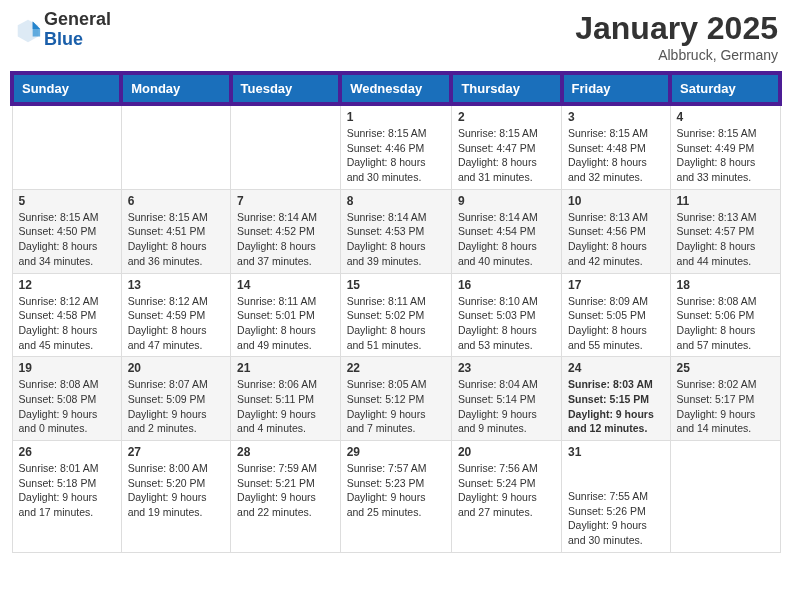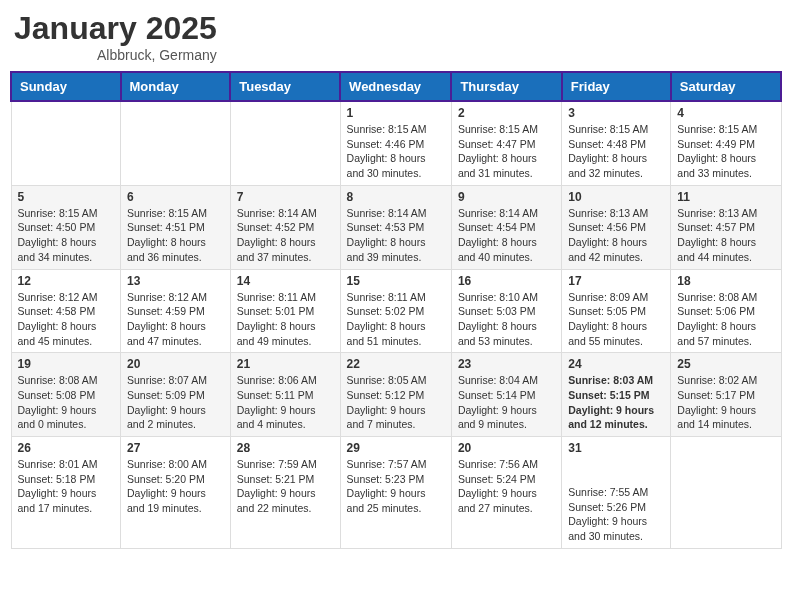--- a/index.html
+++ b/index.html
@@ -57,21 +57,21 @@
       width: 100%;
       border-collapse: collapse;
       border: 1px solid #ccc;
     }
     .calendar th {
       background-color: #1a6fbb;
       color: #fff;
       text-align: left;
       padding: 6px 8px;
       font-size: 13px;
-      border: 2px solid #4c1d95;
+      border: 4px solid #4c1d95;
     }
     .calendar td {
       vertical-align: top;
       padding: 4px 6px;
       border: 1px solid #ddd;
       width: 113px;
       min-height: 90px;
       font-size: 11px;
       color: #333;
       background: #fff;
@@ -90,20 +90,31 @@
       font-size: 10.5px;
     }
     .empty-cell {
       background: #f9f9f9;
     }
   </style>
 </head>
 <body>
 
 <div class="header">
+  <div class="logo">
+    <svg class="logo-icon" viewBox="0 0 30 30">
+      <polygon points="15,4 26,10 26,22 15,28 4,22 4,10" fill="#1a6fbb" opacity="0.15"></polygon>
+      <polygon points="20,6 28,14 20,14" fill="#1a6fbb"></polygon>
+      <polygon points="20,6 28,14 28,22 20,22" fill="#2a8fd4" opacity="0.7"></polygon>
+    </svg>
+    <div class="logo-text">
+      <span class="logo-general">General</span>
+      <span class="logo-blue">Blue</span>
+    </div>
+  </div>
   <div class="title-block">
     <div class="month-title">January 2025</div>
     <div class="location">Albbruck, Germany</div>
   </div>
 </div>
 
 <table class="calendar">
   <thead>
     <tr>
     <th>Sunday</th>

